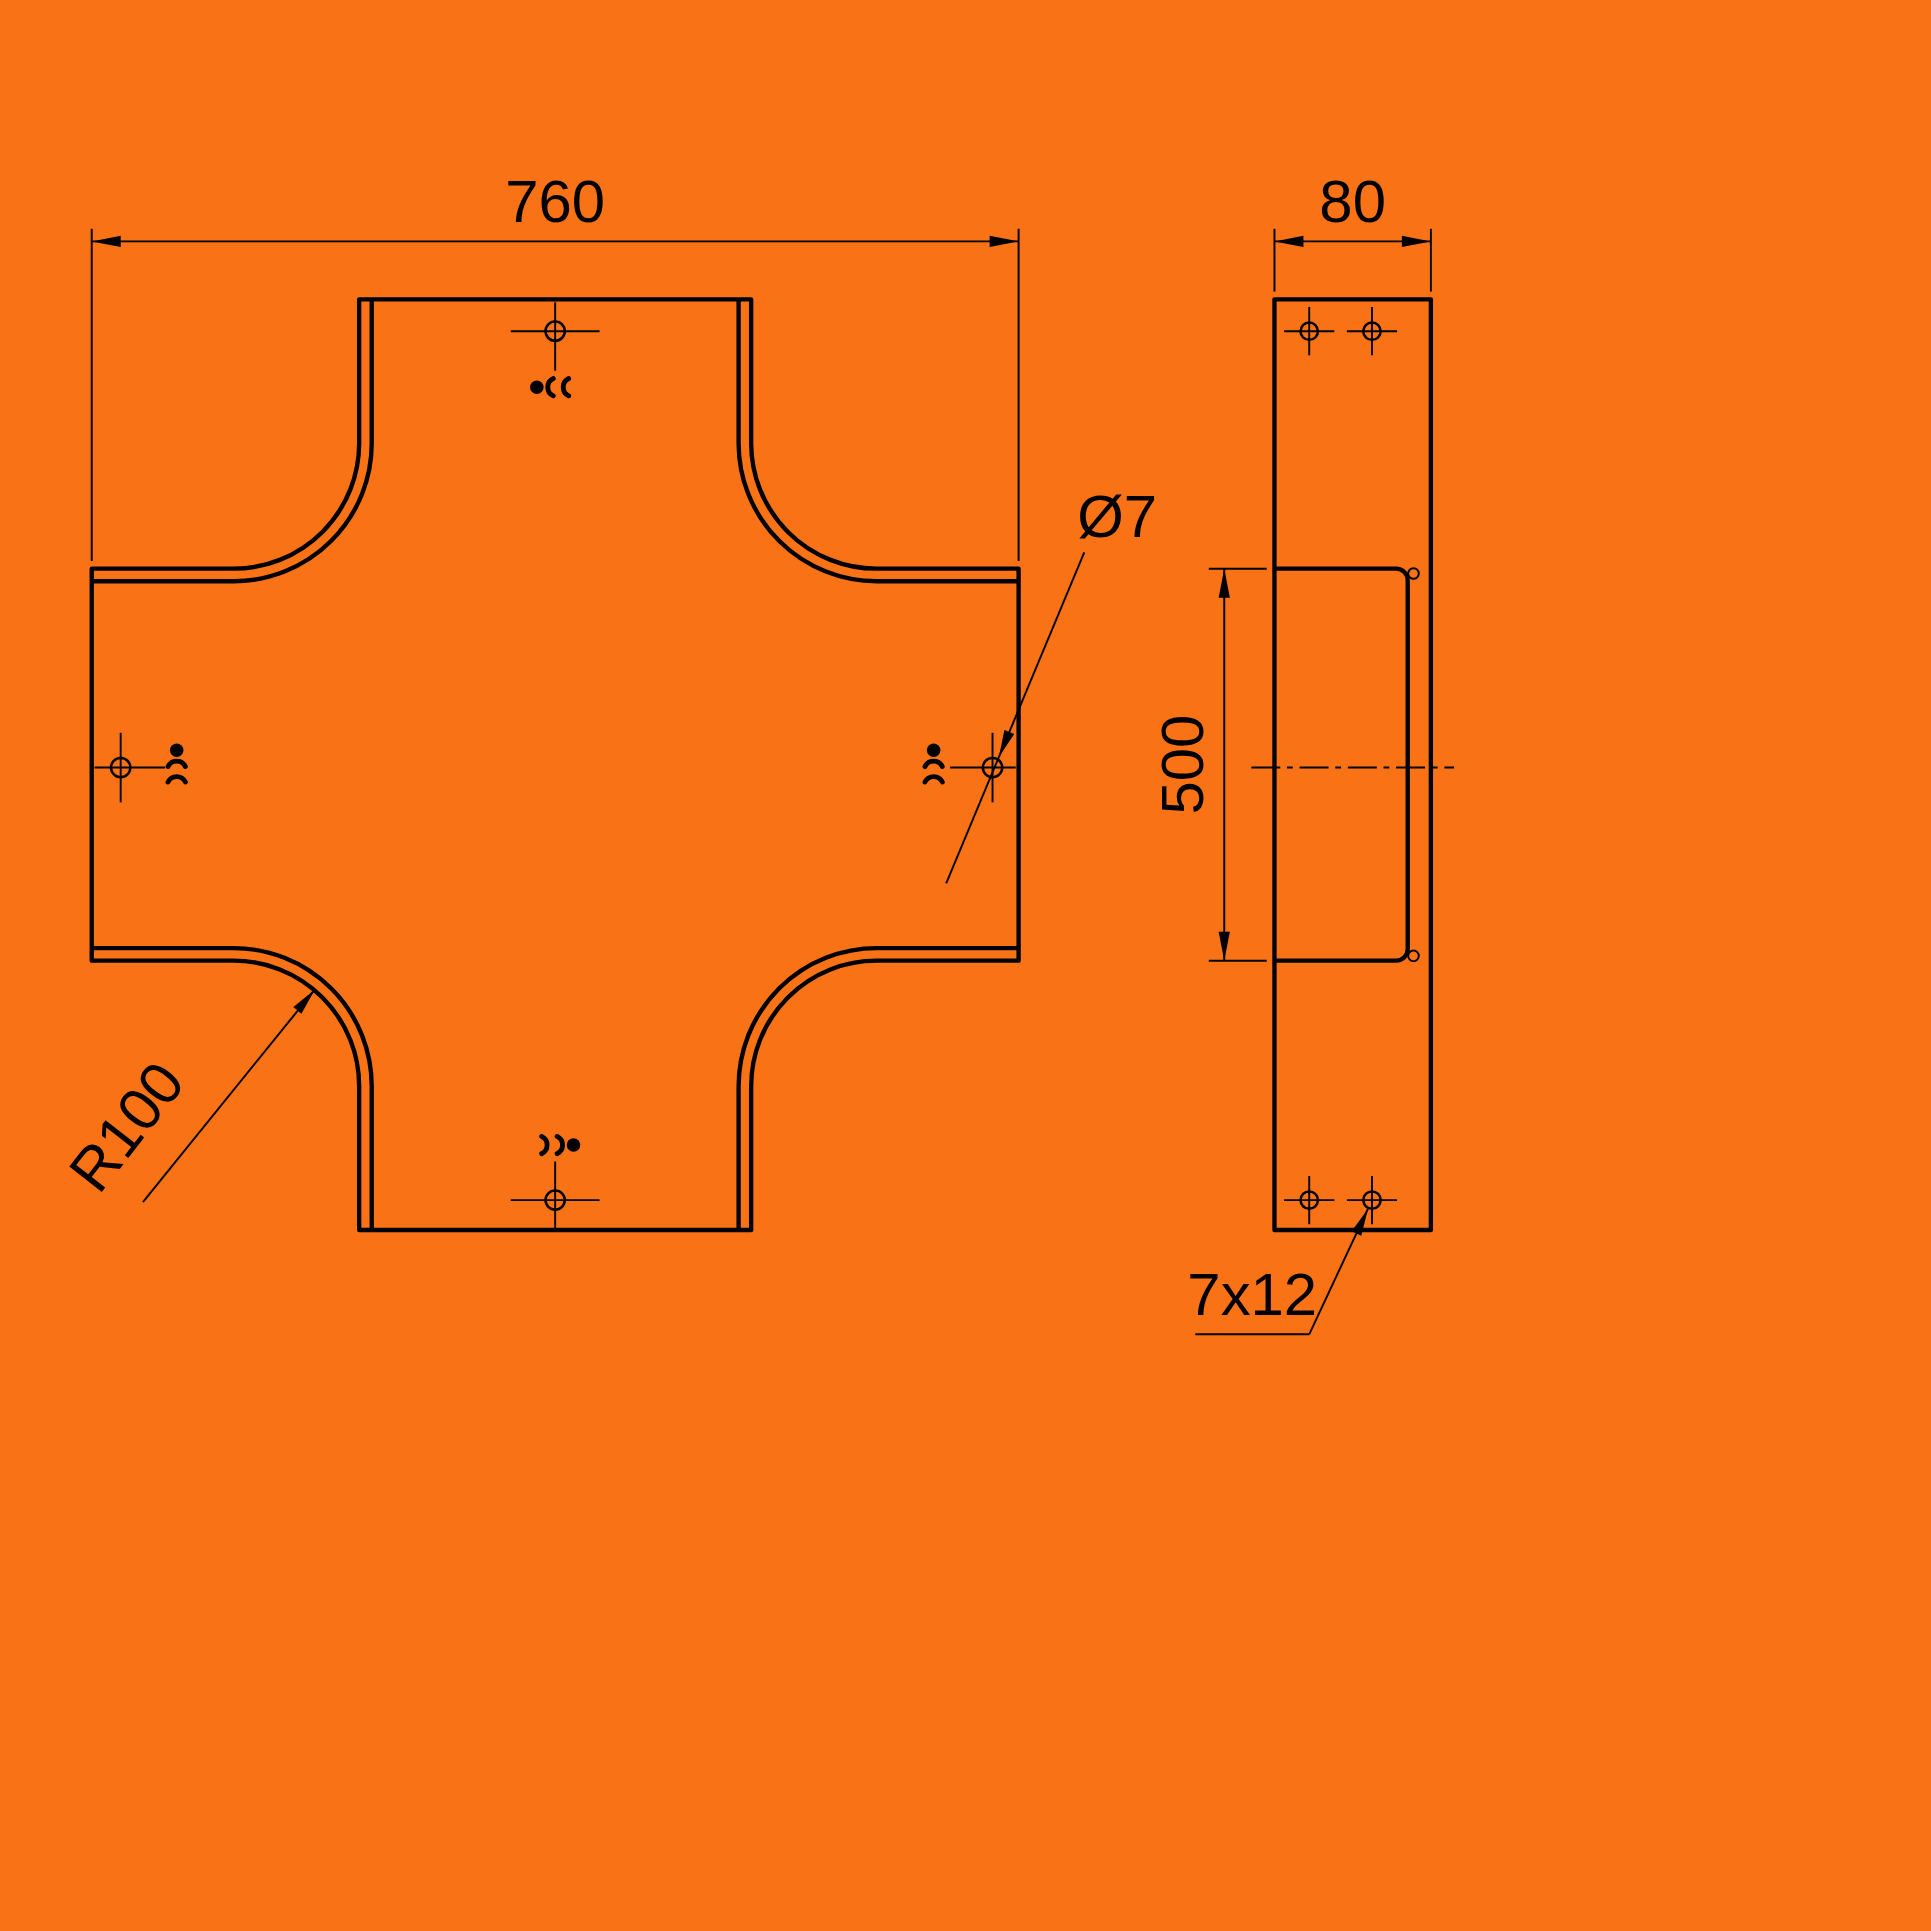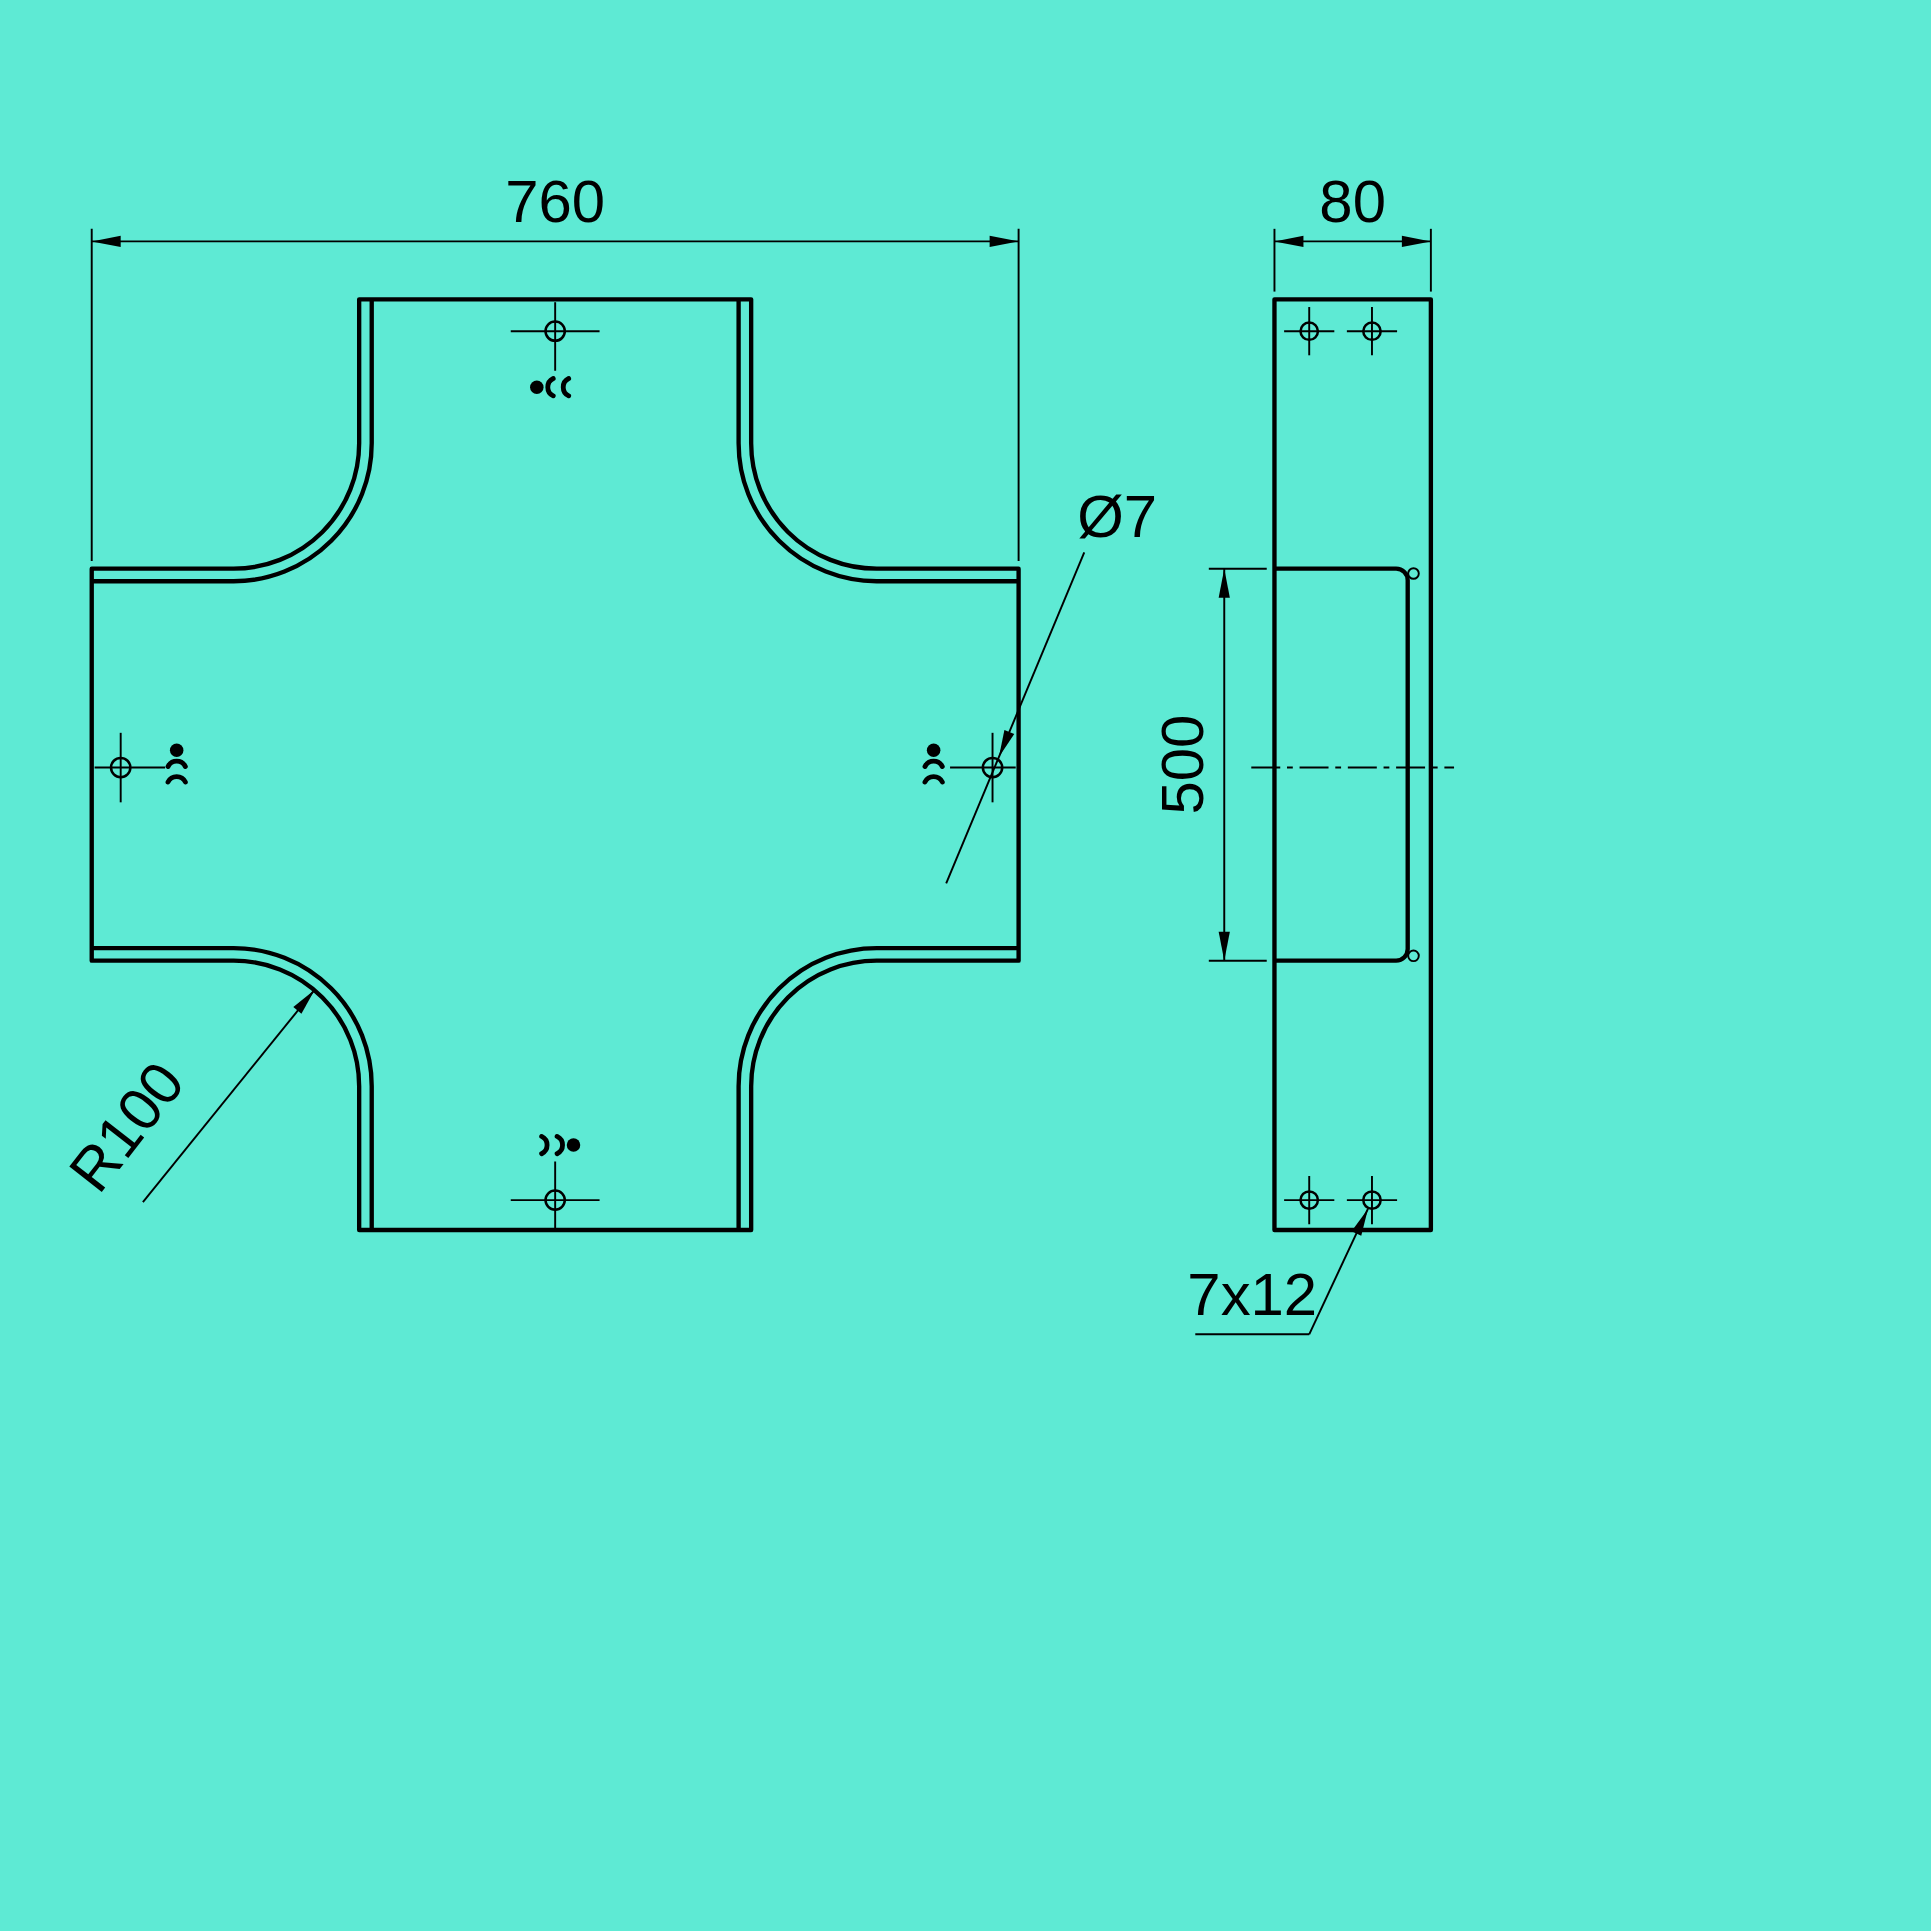--- a/index.html
+++ b/index.html
@@ -1,16 +1,16 @@
 <!DOCTYPE html>
 <html><head>
 <meta charset="utf-8">
 <style>
   html,body{margin:0;padding:0;background:#ffffff;}
-  .canvas{position:relative;width:1931px;height:1931px;background:#5eead4;overflow:hidden;}
+  .canvas{position:relative;width:1931px;height:1931px;background:#f97316;overflow:hidden;}
   svg{position:absolute;left:0;top:0;}
   .outline{stroke:#000;stroke-width:4.5;fill:none;stroke-linejoin:round;stroke-linecap:butt;}
   .thin{stroke:#000;stroke-width:2;fill:none;}
   .hole{stroke:#000;stroke-width:2.6;fill:none;}
   .arrow{fill:#000;stroke:none;}
   .detent{fill:#000;stroke:none;}
   .crescent{stroke:#000;stroke-width:5;fill:none;stroke-linecap:round;}
   .centerline{stroke:#000;stroke-width:2;fill:none;stroke-dasharray:30 7 6 7;}
   .dimtext{font-family:"Liberation Sans","DejaVu Sans",sans-serif;font-size:62px;fill:#000;}
 </style>

